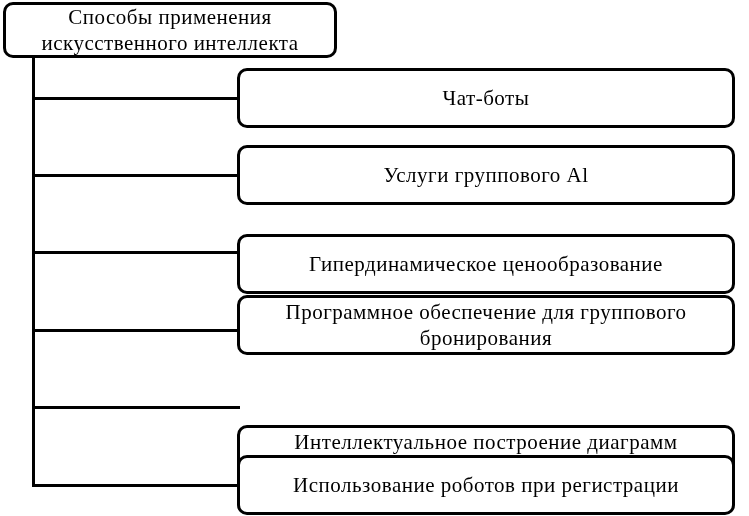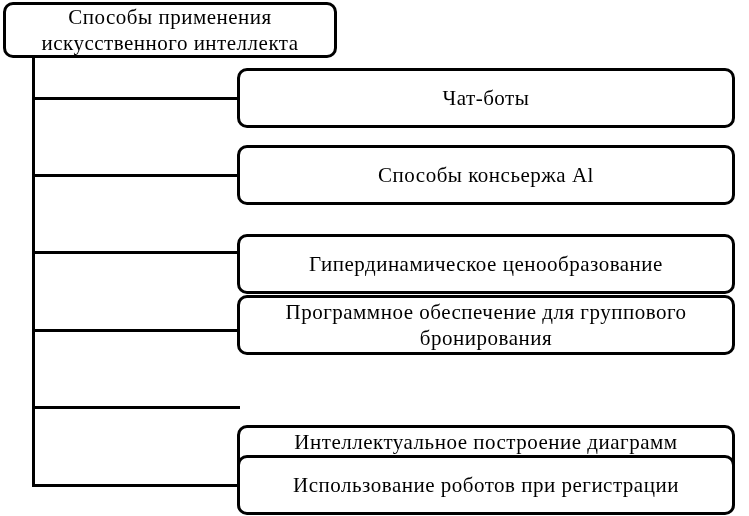--- a/index.html
+++ b/index.html
@@ -63,21 +63,21 @@
     <span>Способы применения искусственного интеллекта</span>
   </div>
   <div class="connector trunk"></div>
   <div>
       <div class="connector branch" style="top: 96.5px;"></div>
       <div class="node child" style="top: 68px; text-align: right;">
         <span>Чат-боты</span>
       </div>
       <div class="connector branch" style="top: 173.9px;"></div>
       <div class="node child" style="top: 145.4px;">
-        <span>Способы консьержа Al</span>
+        <span>Услуги группового Al</span>
       </div>
       <div class="connector branch" style="top: 251.3px;"></div>
       <div class="node child" style="top: 234px;">
         <span>Гипердинамическое ценообразование</span>
       </div>
       <div class="connector branch" style="top: 328.7px;"></div>
       <div class="node child" style="top: 295px;">
         <span>Программное обеспечение для группового бронирования</span>
       </div>
       <div class="connector branch" style="top: 406.1px;"></div>

